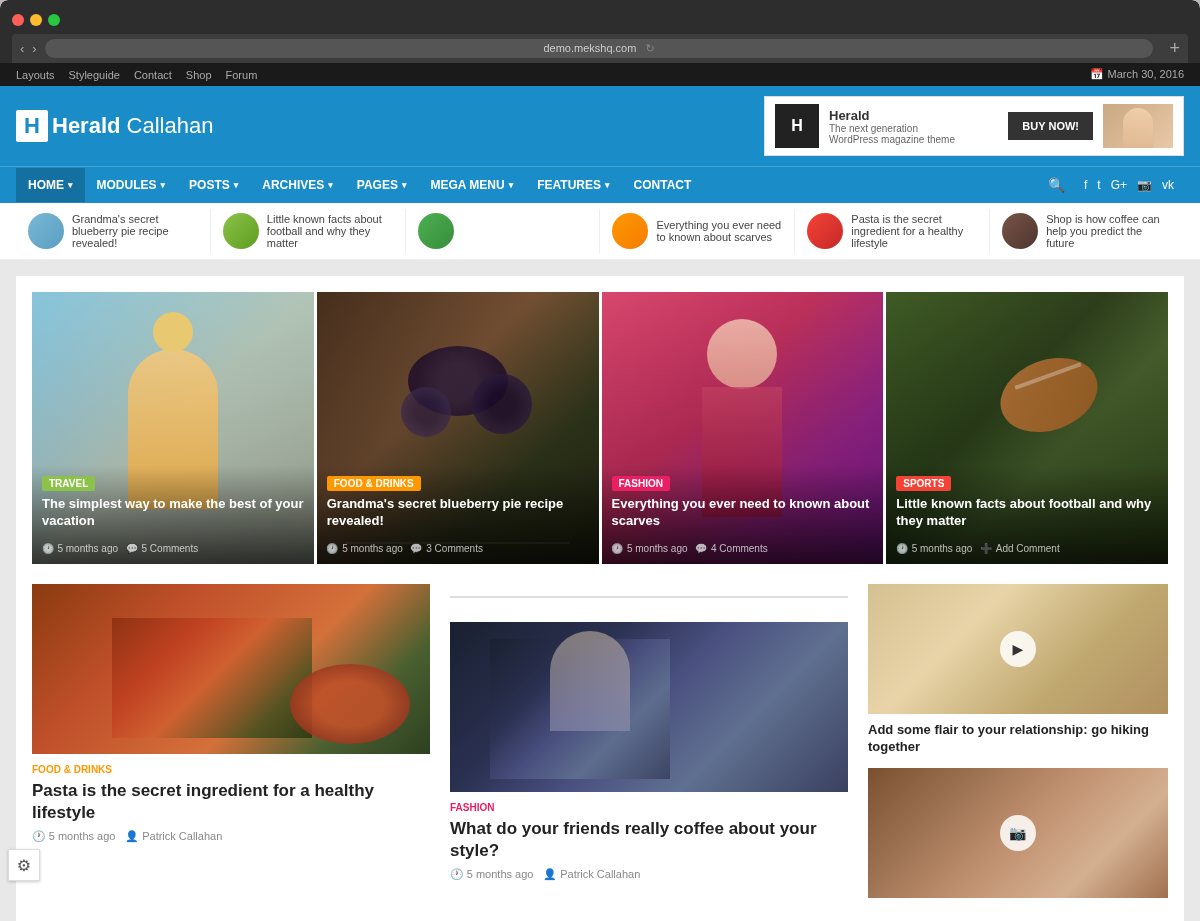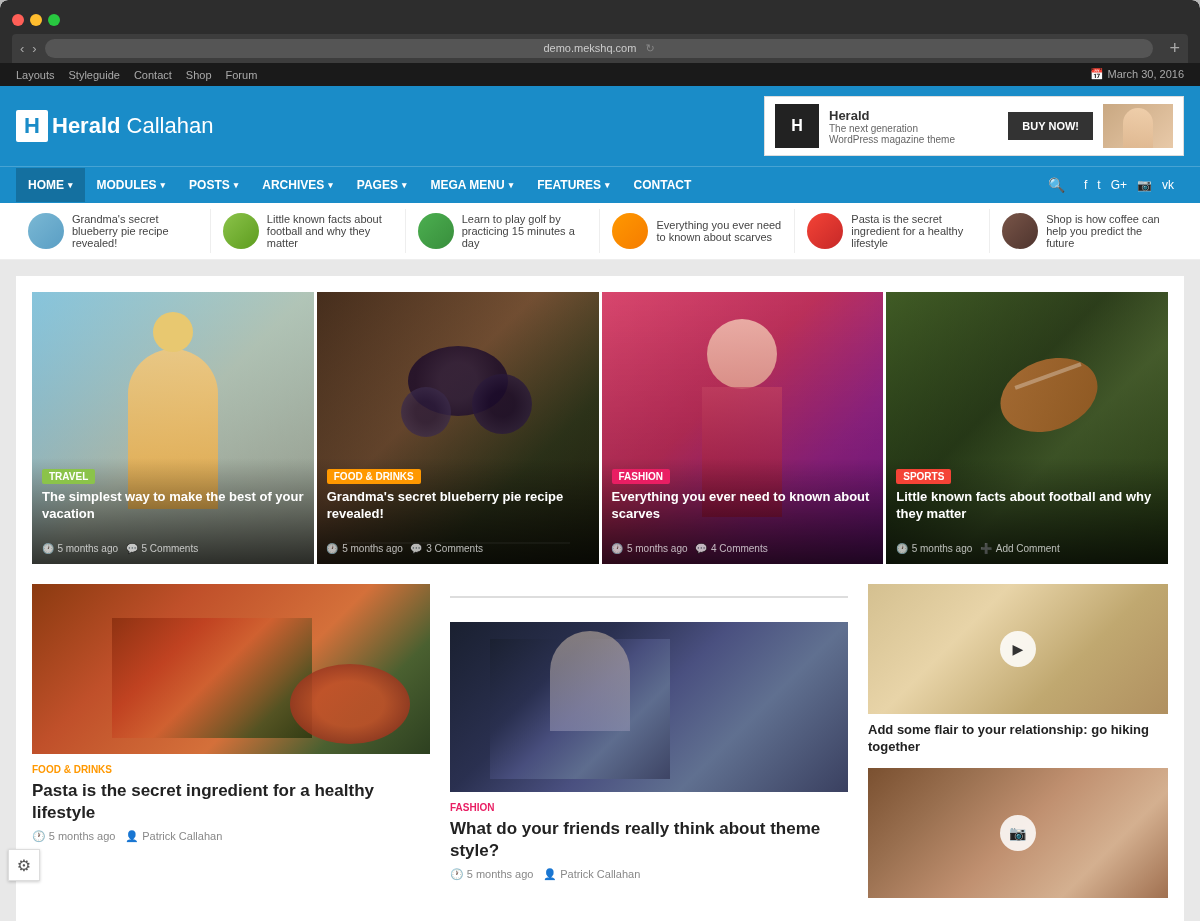--- a/index.html
+++ b/index.html
@@ -240,21 +240,21 @@
     }
     .cat-travel { background: #8bc34a; }
     .cat-food { background: #ff9800; }
     .cat-fashion { background: #e91e63; }
     .cat-sports { background: #f44336; }
     .featured-title {
       font-size: 13px;
       font-weight: 700;
       color: white;
       line-height: 1.3;
-      margin-bottom: 20px;
+      margin-bottom: 13px;
     }
     .featured-meta {
       font-size: 10px;
       color: rgba(255,255,255,0.7);
       display: flex;
       gap: 8px;
     }
     .featured-meta span { display: flex; align-items: center; gap: 3px; }
 
     
@@ -508,21 +508,20 @@
     <div class="ticker-item">
       <div class="ticker-thumb ticker-thumb-1"></div>
       <span>Grandma's secret blueberry pie recipe revealed!</span>
     </div>
     <div class="ticker-item">
       <div class="ticker-thumb ticker-thumb-2"></div>
       <span>Little known facts about football and why they matter</span>
     </div>
     <div class="ticker-item">
       <div class="ticker-thumb ticker-thumb-3"></div>
-      <span>Learn to play golf by practicing 15 minutes a day</span>
     </div>
     <div class="ticker-item">
       <div class="ticker-thumb ticker-thumb-4"></div>
       <span>Everything you ever need to known about scarves</span>
     </div>
     <div class="ticker-item">
       <div class="ticker-thumb" style="background:linear-gradient(135deg,#f44336,#c62828);border-radius:50%;width:36px;height:36px;flex-shrink:0;"></div>
       <span>Pasta is the secret ingredient for a healthy lifestyle</span>
     </div>
     <div class="ticker-item">
@@ -621,21 +620,21 @@
         <div>
           <div style="display:flex;align-items:center;margin-bottom:12px;height:26px;">
             <div style="flex:1;height:2px;background:#ddd;"></div>
           </div>
           <div class="article-card">
             <div class="article-img article-img-2" style="position:relative;">
               <div style="position:absolute;top:10%;left:10%;width:180px;height:140px;background:linear-gradient(135deg,#1a2030 0%,#2a3050 30%,#4a5080 50%,#607090 70%,#3a4060 100%);opacity:0.9;"></div>
               <div style="position:absolute;top:5%;left:25%;width:80px;height:100px;background:linear-gradient(180deg,#c0b0a0,#9090b0);border-radius:40px 40px 0 0;opacity:0.6;"></div>
             </div>
             <div class="article-cat article-cat-fashion">FASHION</div>
-            <div class="article-title">What do your friends really think about theme style?</div>
+            <div class="article-title">What do your friends really coffee about your style?</div>
             <div class="article-meta">
               <span>🕐 <span>5 months ago</span></span>
               <span>👤 <span>Patrick Callahan</span></span>
             </div>
           </div>
         </div>
 
         <div class="media-section">
           <div class="media-card">
             <div class="media-img media-img-1" style="position:relative;">

